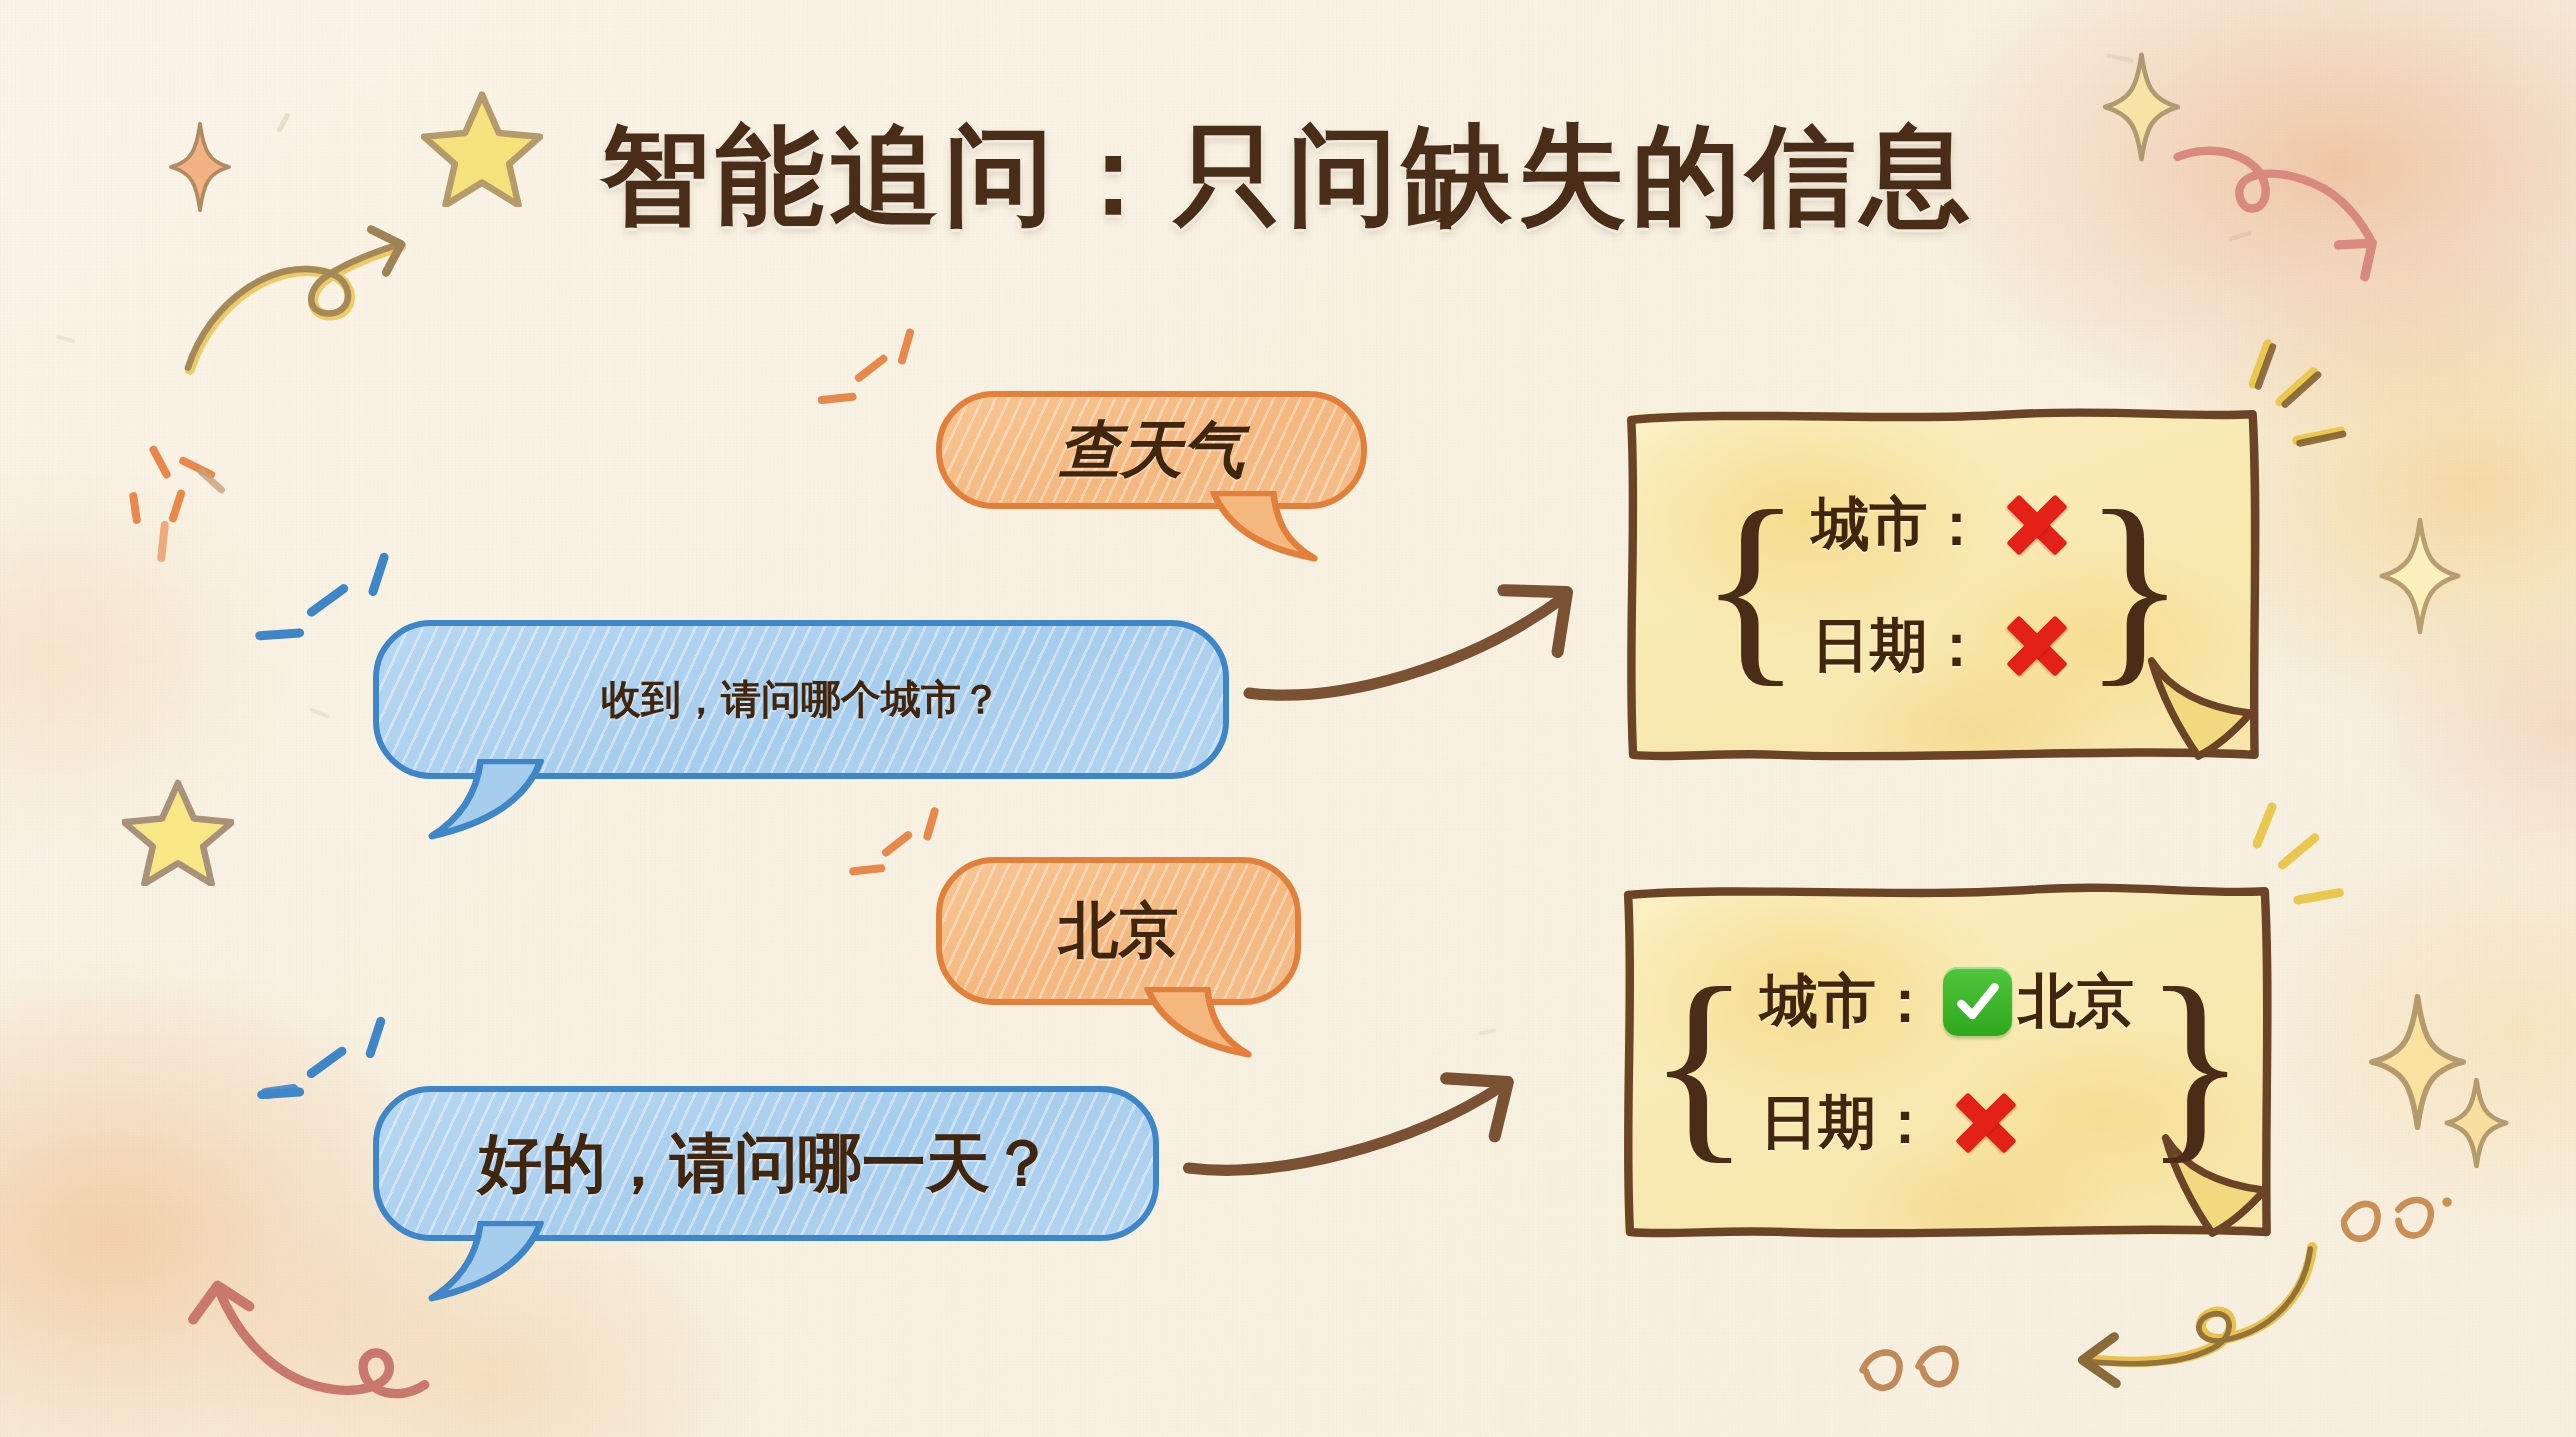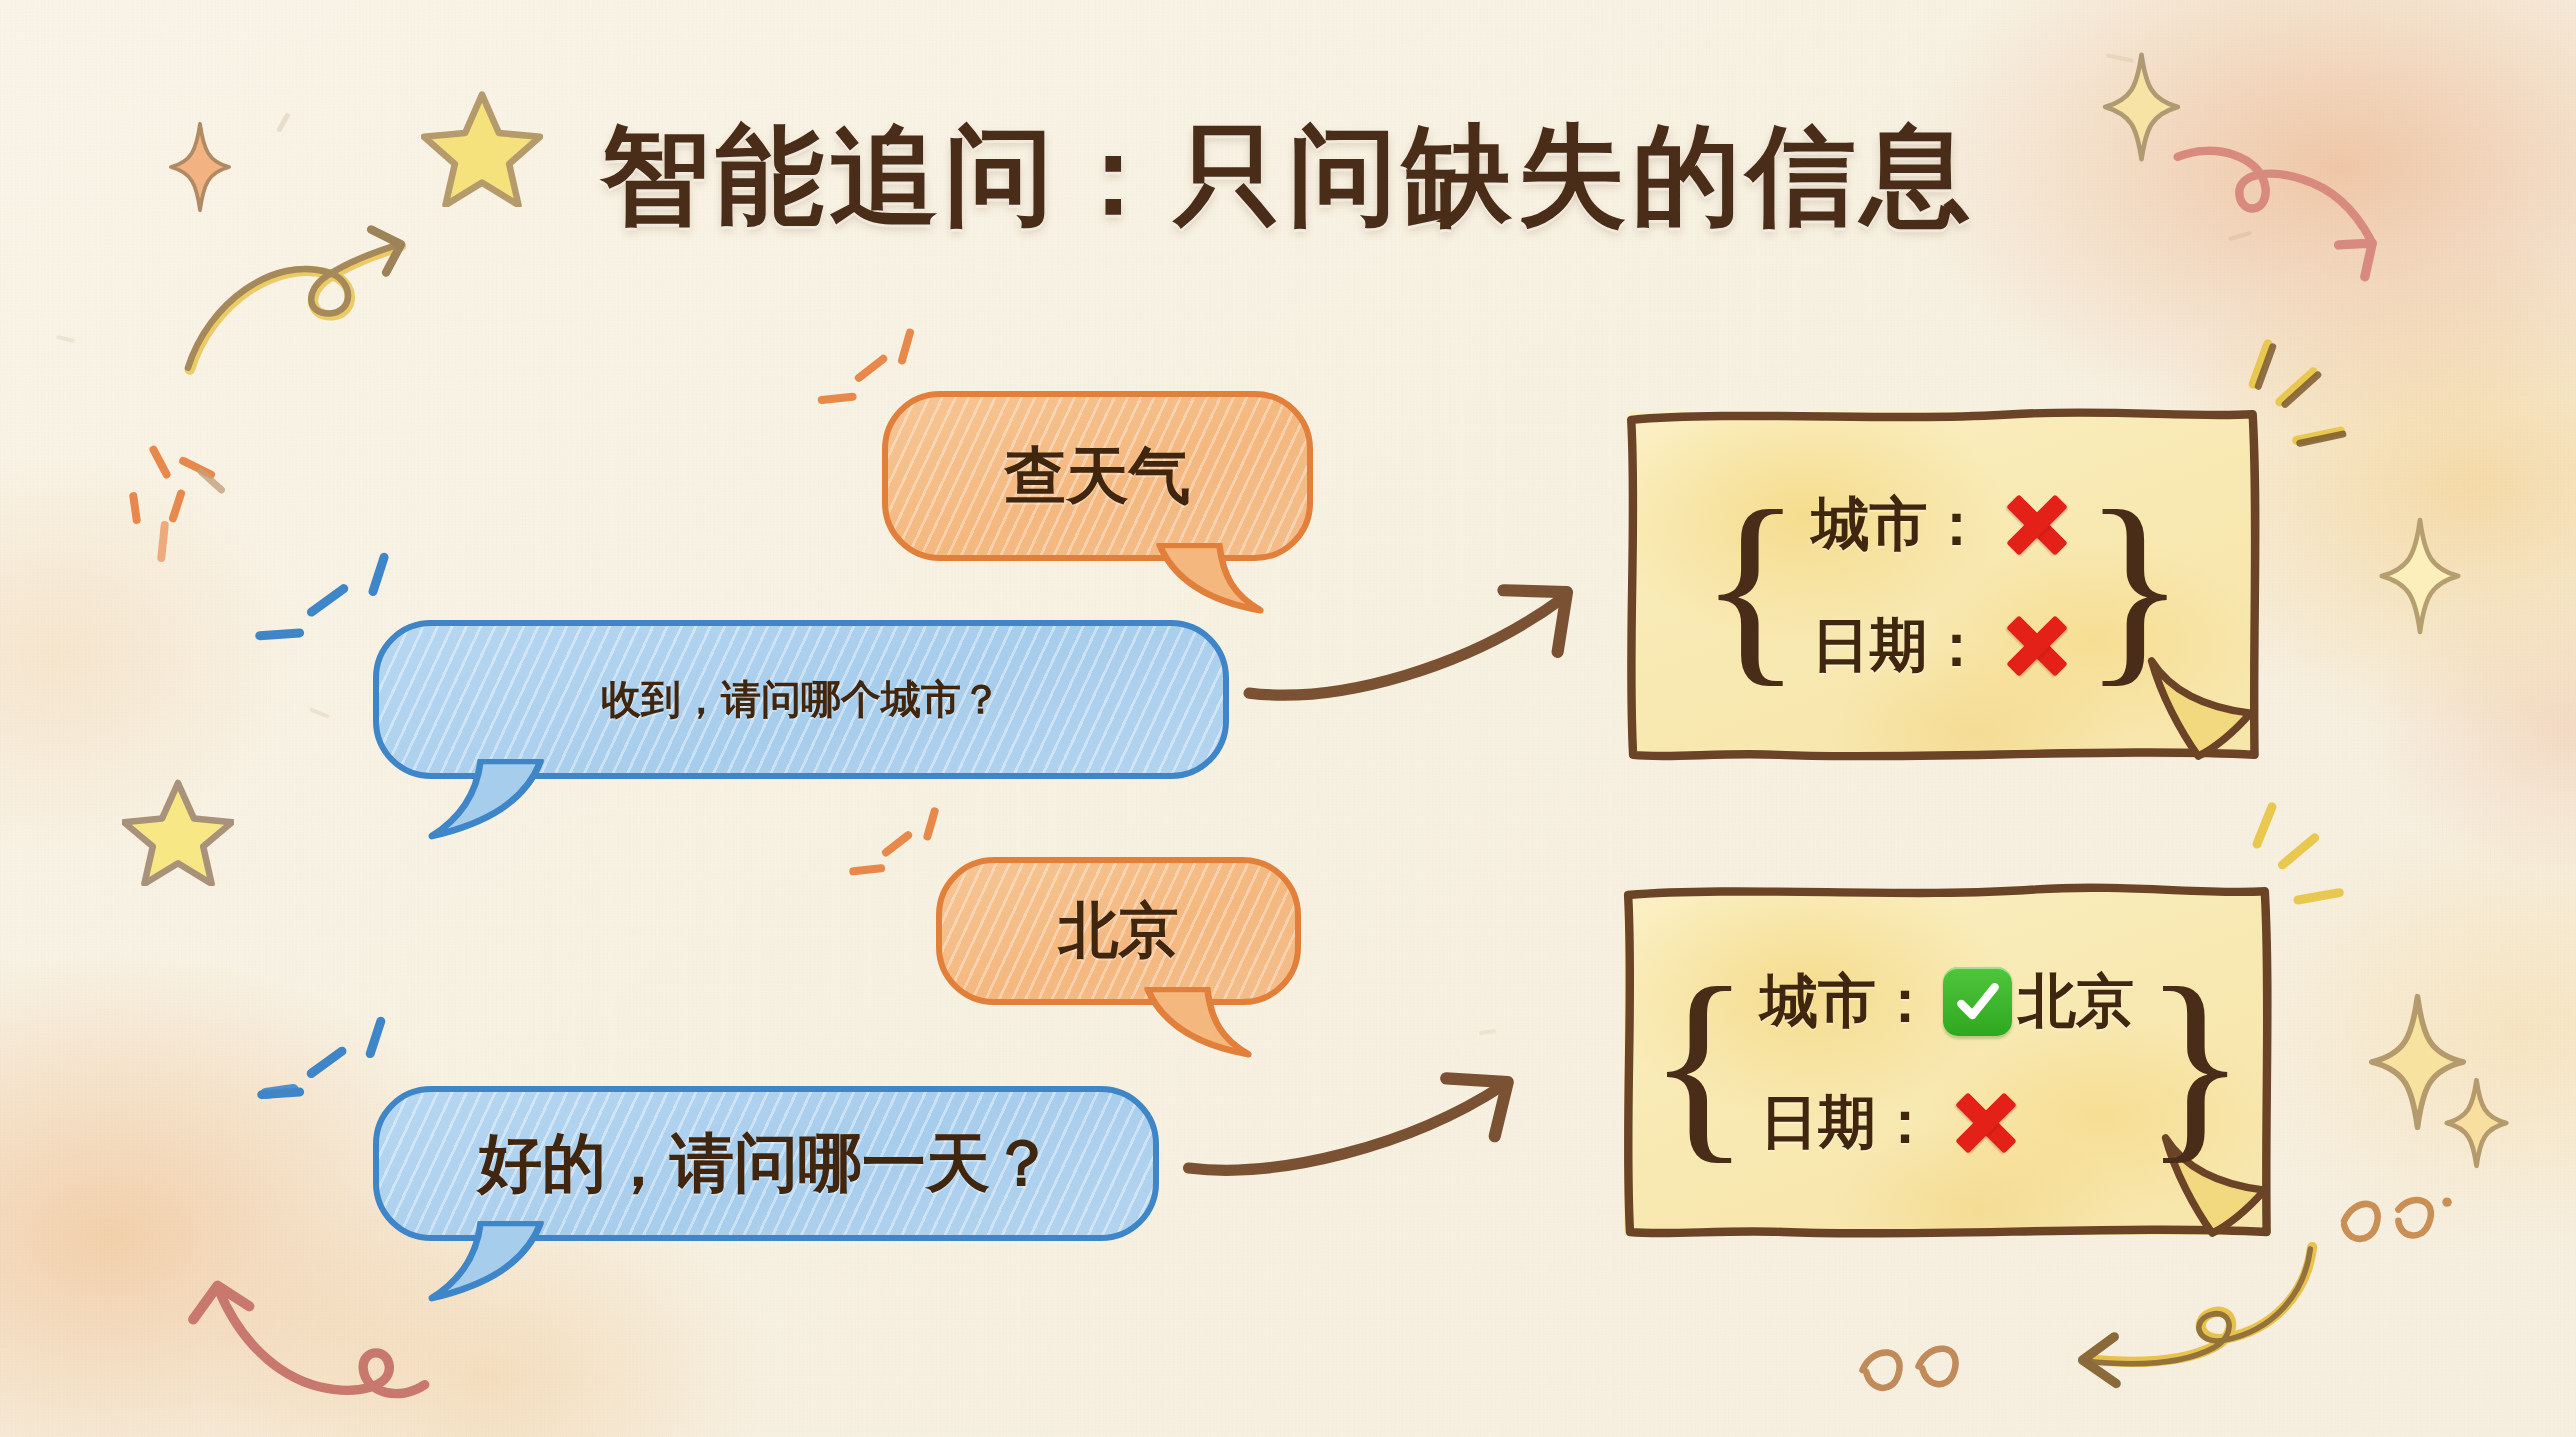--- a/index.html
+++ b/index.html
@@ -247,21 +247,21 @@
 
   <div class="fleck" style="left:260px;top:1086px;width:39px;height:11.2px;background:#3f86c9;border-radius:5.6px;transform:rotate(-8deg);opacity:.9"></div>
 
   <div class="deco" style="left:1853px;top:1329px;">
     <svg width="131" height="84" viewBox="0 0 140 90">
       <path d="M10 44 C22 16 58 20 48 50 C41 70 18 66 14 46" fill="none" stroke="#c08a5a" stroke-width="7" stroke-linecap="round"></path>
       <path d="M70 40 C82 12 118 16 108 46 C101 66 78 62 74 42" fill="none" stroke="#c08a5a" stroke-width="7" stroke-linecap="round"></path>
     </svg>
   </div>
 
-  <div class="bubble b-orange" style="left:882px;top:391px;width:431px;height:170px;">
+  <div class="bubble b-orange" style="left:936px;top:391px;width:431px;height:118px;font-style:italic;">
     <div class="body">
       <span class="txt" style="font-size:62px;">查天气</span>
       <svg class="tail" viewBox="0 0 120 76">
         <path d="M6 2 C22 40 58 62 114 72 C86 56 74 36 70 2 Z" fill="#f4b87f" stroke="#e2803b" stroke-width="7" stroke-linejoin="round"></path>
       </svg>
     </div>
   </div>
 
   <div class="deco dashes" style="left:833px;top:328px;width:112px;height:94px;">
     <i style="left:69px;top:0px;width:8.4px;height:37px;background:#e8884a;transform:rotate(16deg);"></i>

